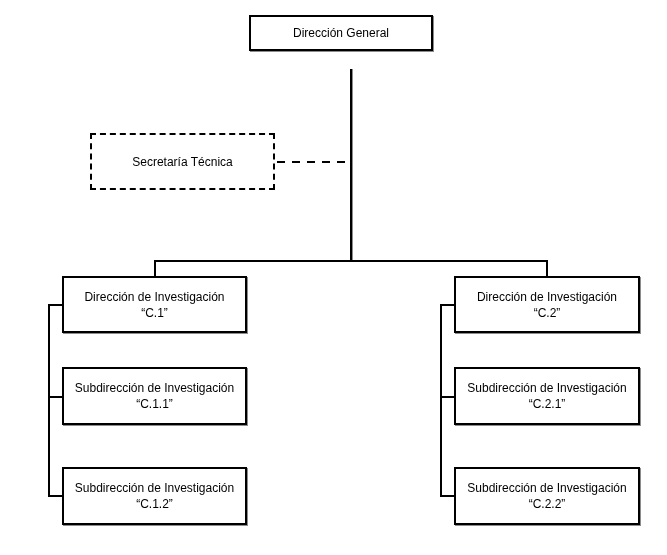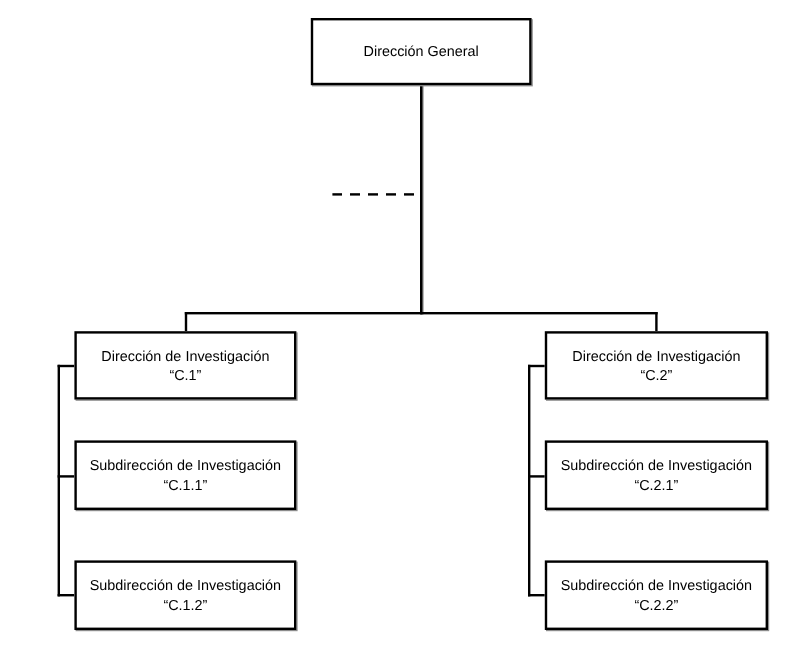--- a/index.html
+++ b/index.html
@@ -38,21 +38,21 @@
   .line {
     position: absolute;
     background: #000000;
   }
   .line.shadow-r { box-shadow: 1px 0 0 #8c8c8c; }
   .line.dashed-h {
     background: repeating-linear-gradient(90deg, #000000 0 8px, transparent 8px 15px);
   }
 
   
-  #node-root  { left: 259px; top: 15px;  width: 184px; height: 56px; }
+  #node-root  { left: 249px; top: 15px;  width: 184px; height: 36px; }
   #node-staff { left: 90px;  top: 133px; width: 185px; height: 57px; }
   #node-c1    { left: 62px;  top: 276px; width: 185px; height: 57px; }
   #node-c11   { left: 62px;  top: 367px; width: 185px; height: 58px; }
   #node-c12   { left: 62px;  top: 467px; width: 185px; height: 58px; }
   #node-c2    { left: 454px; top: 276px; width: 186px; height: 57px; }
   #node-c21   { left: 454px; top: 367px; width: 186px; height: 58px; }
   #node-c22   { left: 454px; top: 467px; width: 186px; height: 58px; }
 
   
   #ln-root-drop  { left: 350px; top: 69px;  width: 2px;   height: 193px; }
@@ -85,20 +85,23 @@
   <div class="line" id="ln-br-c12"></div>
   <div class="line" id="ln-rail-right"></div>
   <div class="line" id="ln-br-c2"></div>
   <div class="line" id="ln-br-c21"></div>
   <div class="line" id="ln-br-c22"></div>
 
   <div class="node" id="node-root">
     <span class="lbl">Dirección General</span>
   </div>
 
+  <div class="node dashed" id="node-staff">
+    <span class="lbl">Secretaría Técnica</span>
+  </div>
 
   <div class="node" id="node-c1">
     <span class="lbl">Dirección de Investigación</span>
     <span class="lbl">“C.1”</span>
   </div>
 
   <div class="node" id="node-c11">
     <span class="lbl">Subdirección de Investigación</span>
     <span class="lbl">“C.1.1”</span>
   </div>

